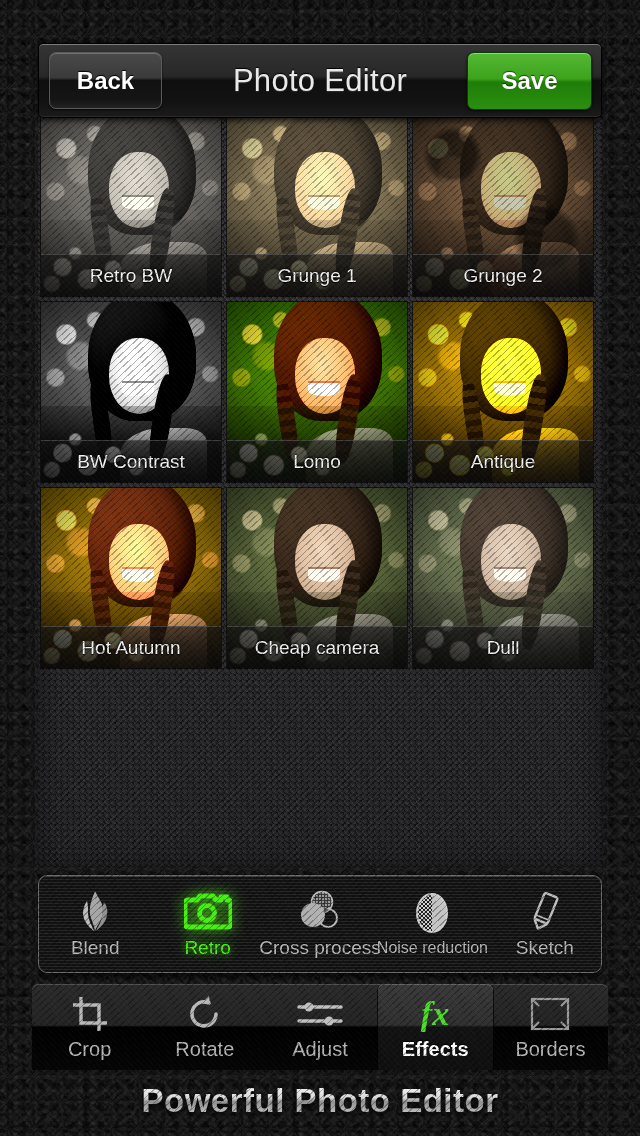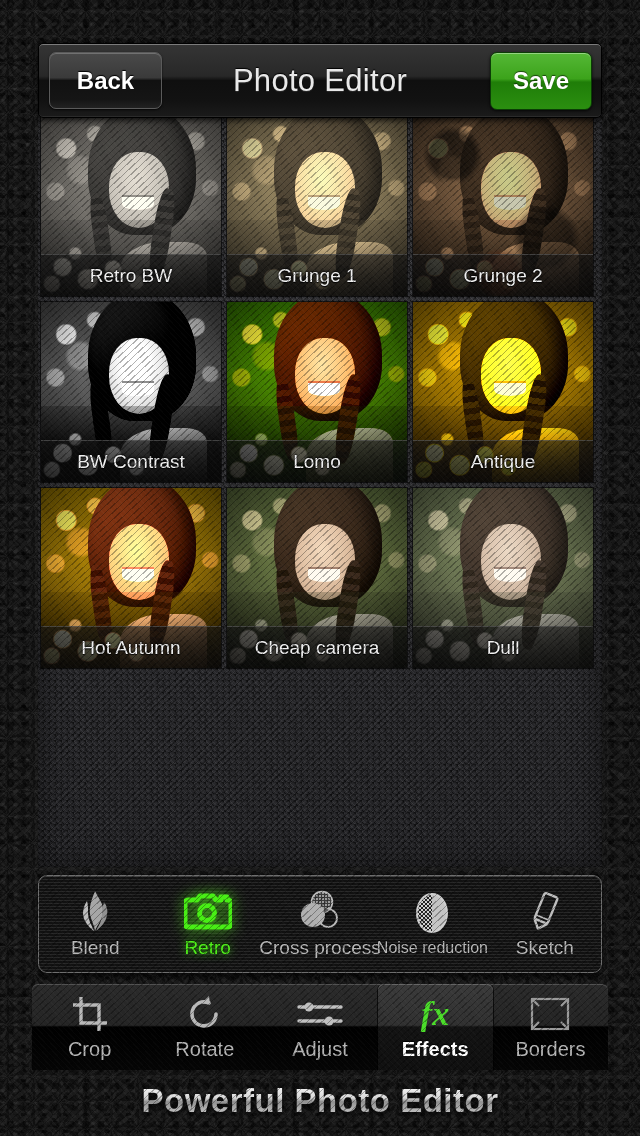--- a/index.html
+++ b/index.html
@@ -92,21 +92,21 @@
     font-weight: bold;
     display: flex;
     align-items: center;
     justify-content: center;
     text-shadow: 0 -1px 1px #000;
     cursor: pointer;
   }
   .btn-save {
     position: absolute;
     right: 9px; top: 8px;
-    width: 102px; height: 58px;
+    width: 125px; height: 58px;
     border-radius: 7px;
     border: 1px solid #0b3d05;
     box-sizing: border-box;
     background: linear-gradient(to bottom, #55b836 0%, #3ca31b 46%, #1f7d08 52%, #2b8f10 100%);
     box-shadow: inset 0 1px 0 rgba(255,255,255,0.38), 0 1px 3px rgba(0,0,0,0.8);
     color: #fff;
     font-size: 24px;
     font-weight: bold;
     display: flex;
     align-items: center;

